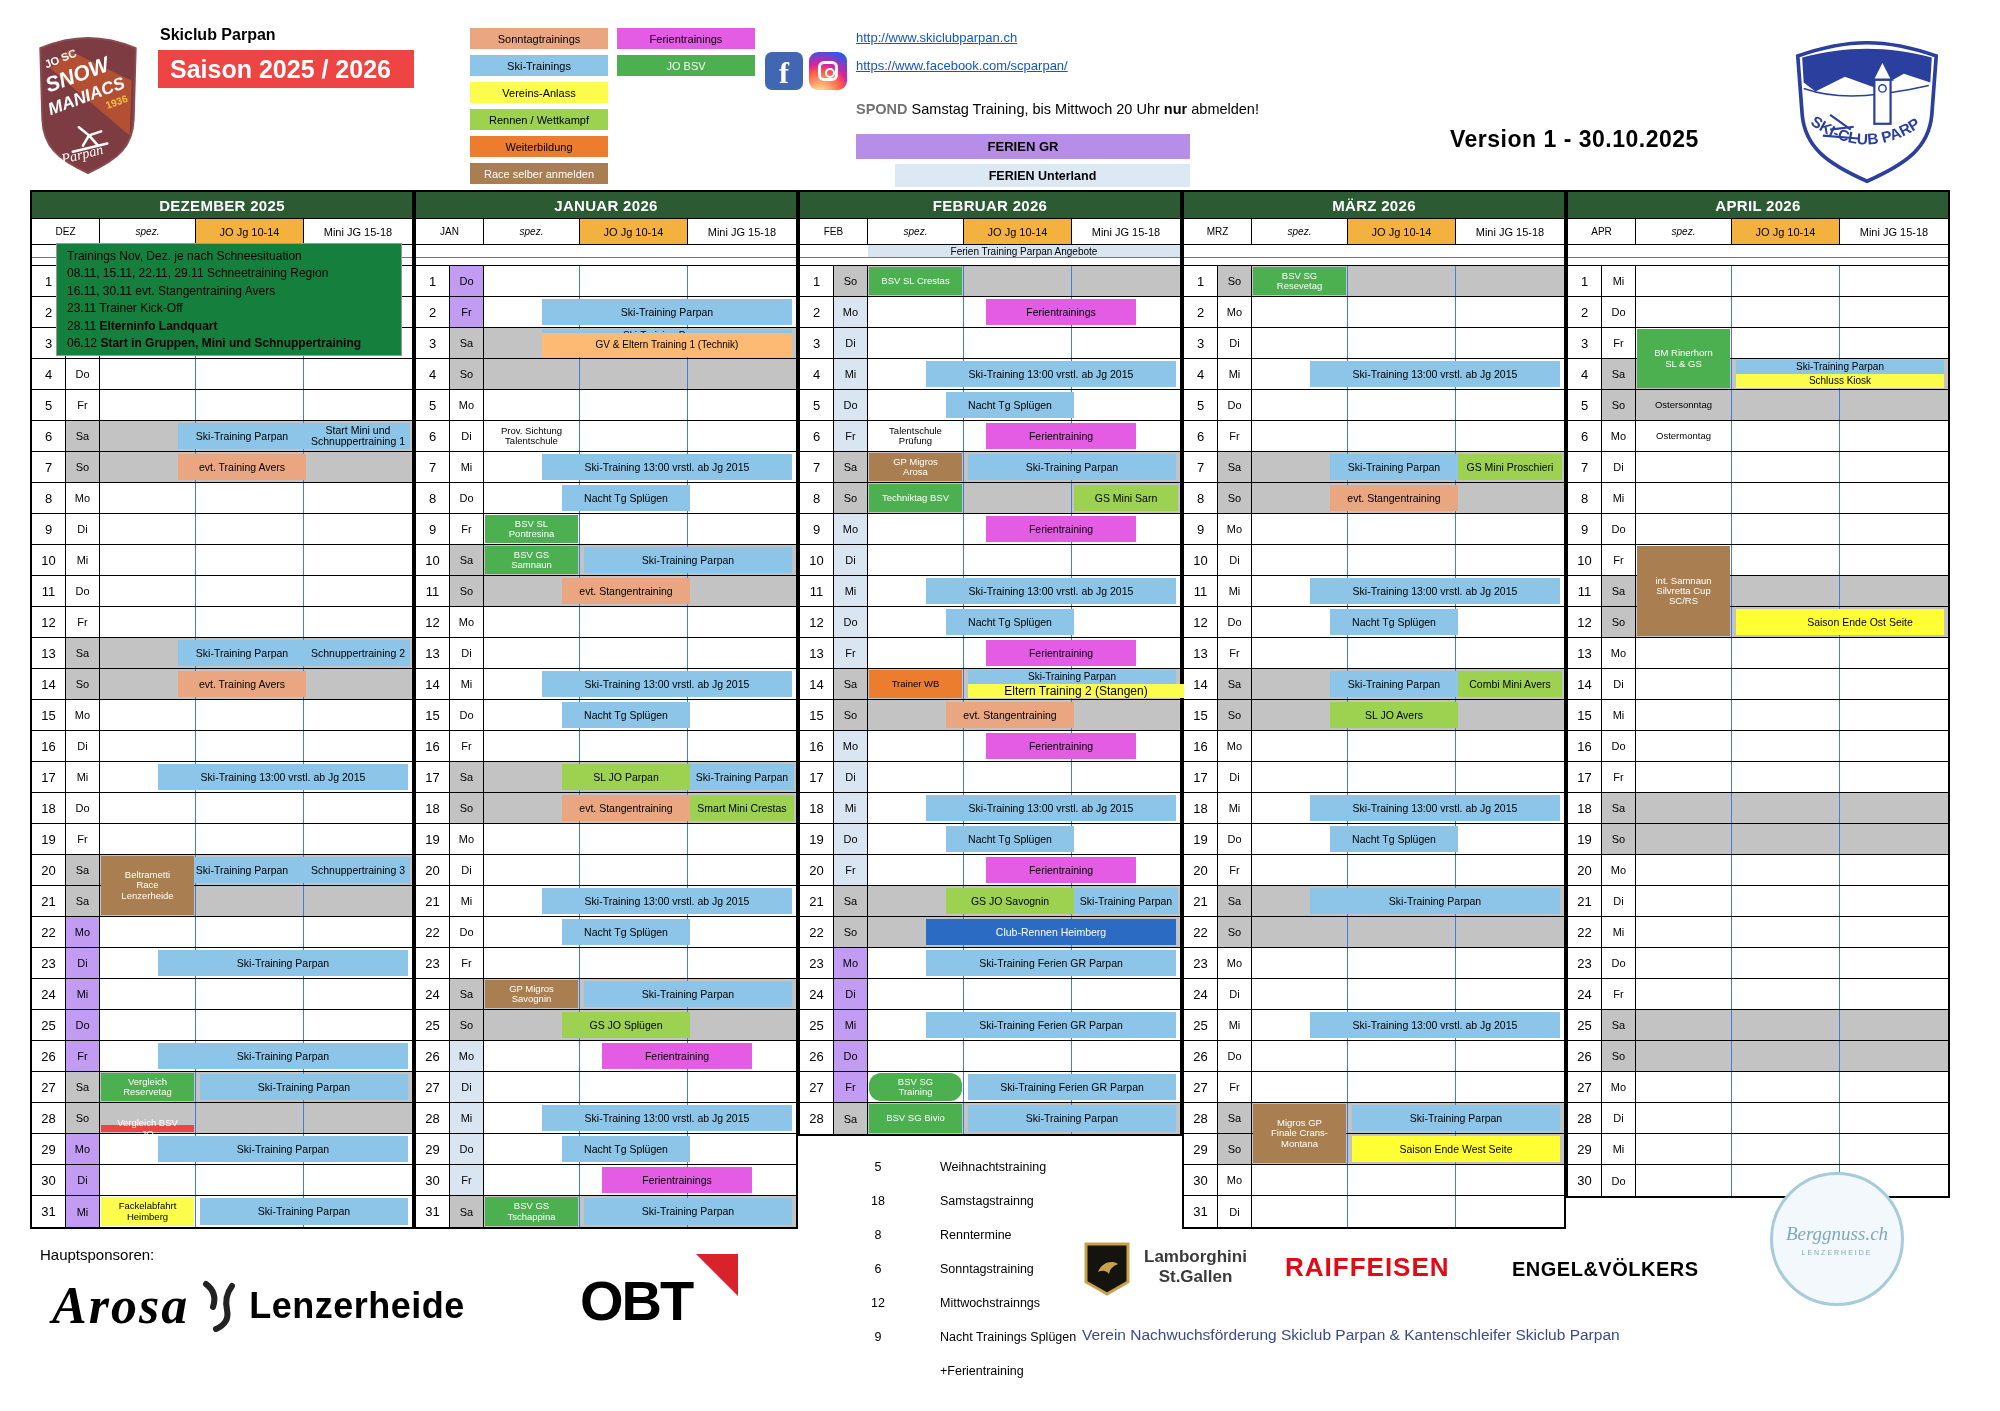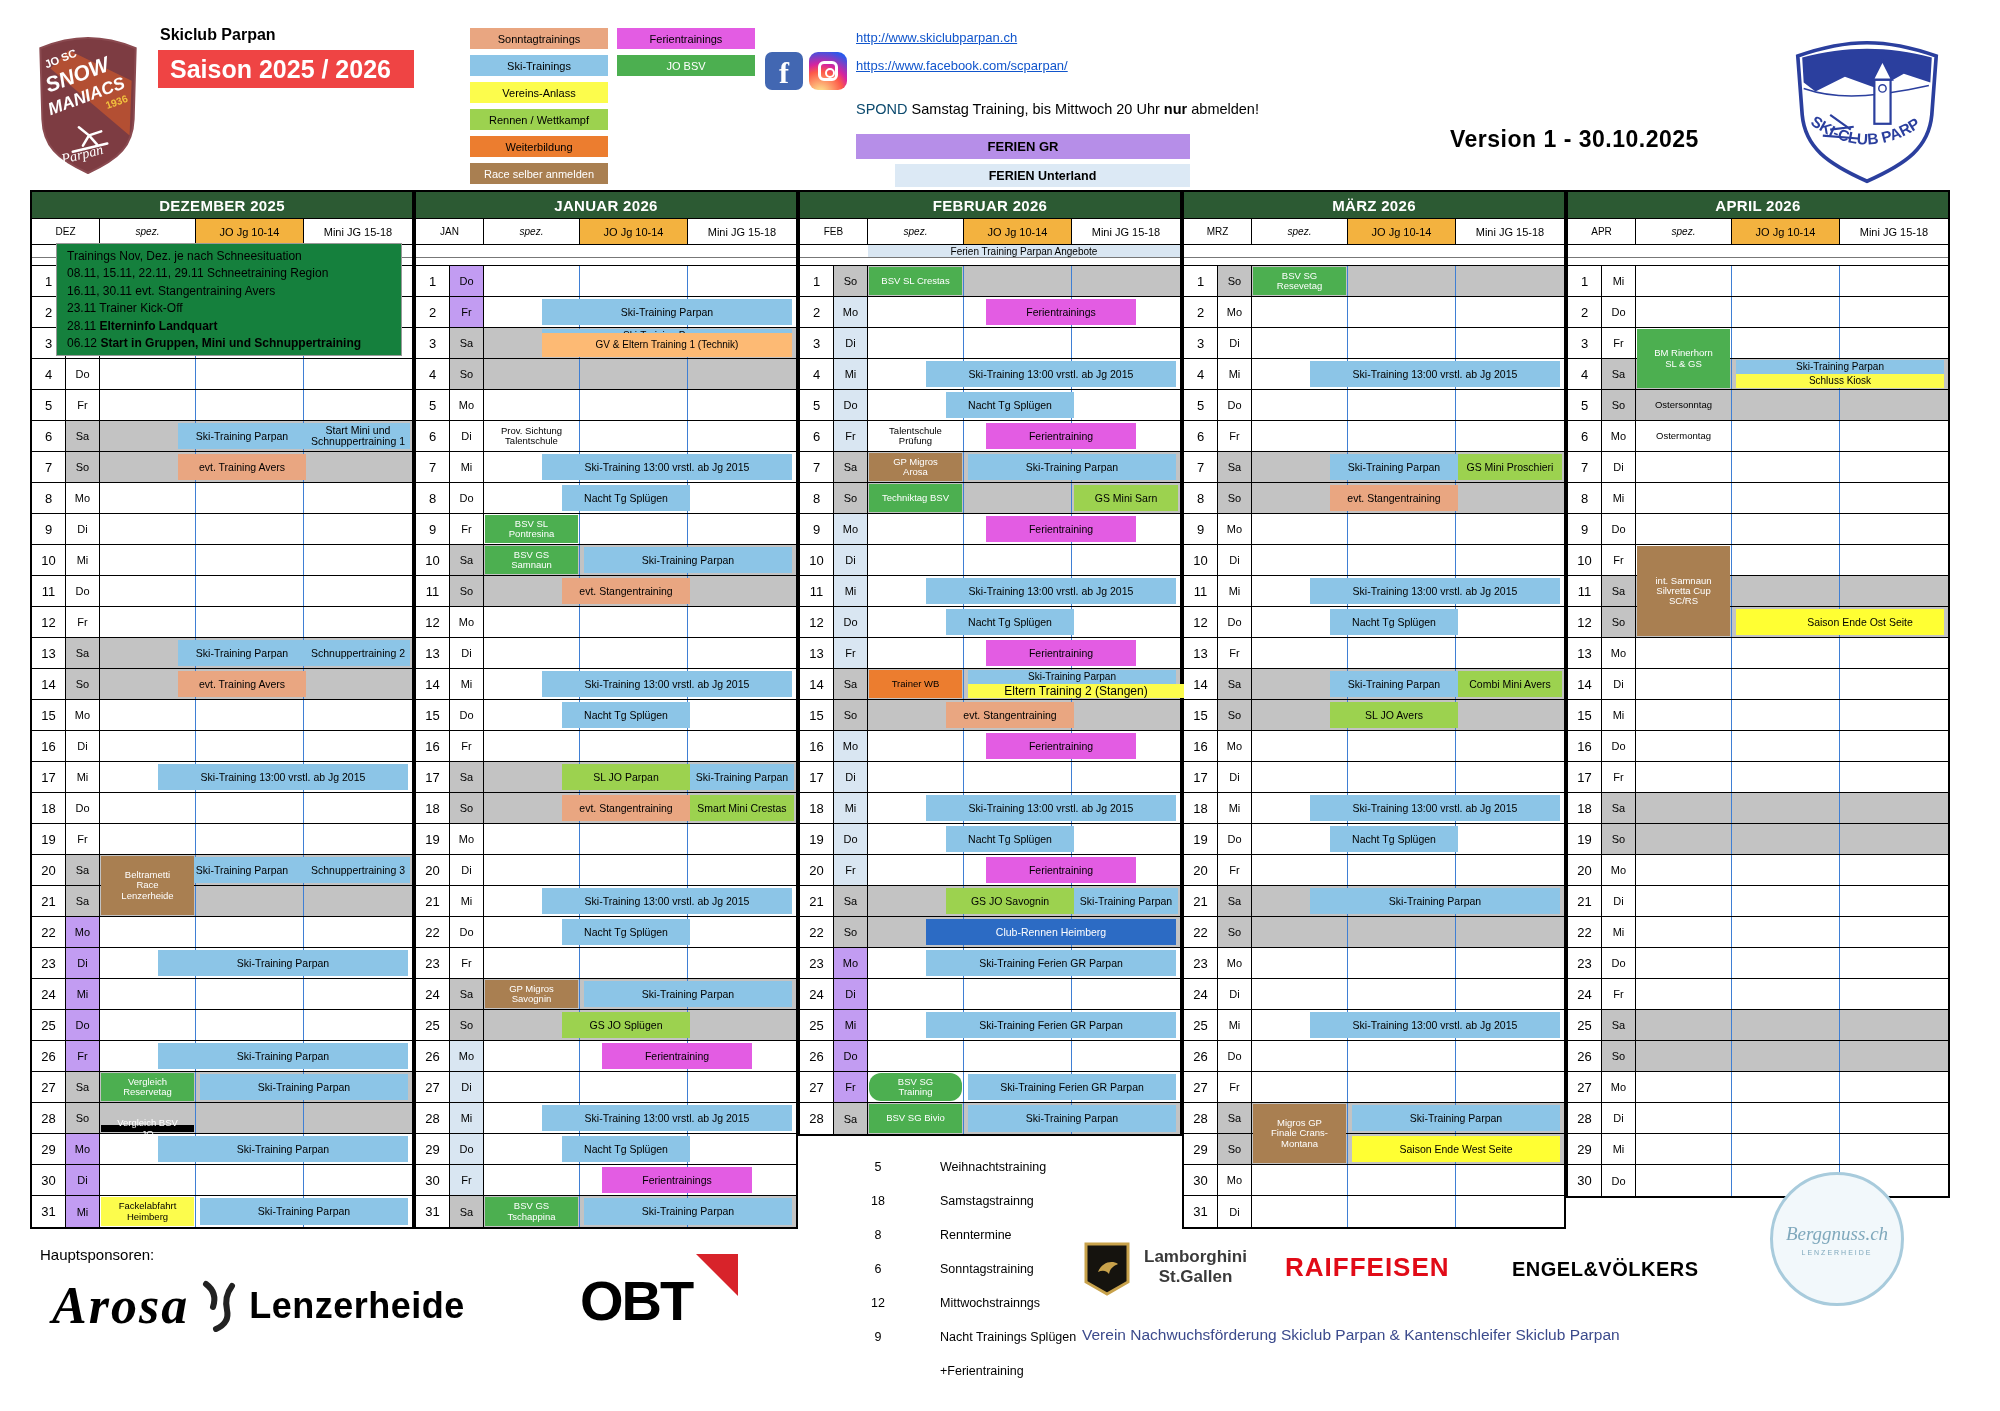--- a/index.html
+++ b/index.html
@@ -18,21 +18,21 @@
   #fb-icon{left:765px;top:52px;width:38px;height:38px;border-radius:7px;background:#4267B2;color:#fff;
     font-size:30px;font-weight:bold;display:flex;align-items:flex-end;justify-content:center;font-family:"Liberation Serif",serif}
   #ig-icon{left:809px;top:52px;width:38px;height:38px;border-radius:9px;
     background:radial-gradient(circle at 30% 110%,#fdf497 0%,#fd5949 45%,#d6249f 60%,#285AEB 90%);
     display:flex;align-items:center;justify-content:center}
   #ig-icon .lens{width:20px;height:20px;border:3px solid #fff;border-radius:6px;position:relative}
   #ig-icon .lens::after{content:"";position:absolute;left:4px;top:4px;width:6px;height:6px;border:2px solid #fff;border-radius:50%}
   .link{color:#1155CC;text-decoration:underline;font-size:13px}
   #link1{left:856px;top:30px} #link2{left:856px;top:58px}
   #spond-line{left:856px;top:101px;font-size:14.5px}
-  #spond-line .spond{color:#0c4a6e;font-weight:normal}
+  #spond-line .spond{color:#737373;font-weight:bold}
   #spond-line b{font-weight:bold}
   #ferien-gr-bar{left:856px;top:134px;width:334px;height:25px;background:#B68EE8;
     display:flex;align-items:center;justify-content:center;font-weight:bold;font-size:13px}
   #ferien-ul-bar{left:895px;top:164px;width:295px;height:23px;background:#DCE9F5;
     display:flex;align-items:center;justify-content:center;font-weight:bold;font-size:12.5px}
   #version-text{left:1450px;top:126px;font-size:23px;font-weight:bold;letter-spacing:.5px}
   
   #calendar{left:30px;top:190px;width:1920px;display:flex;align-items:flex-start}
   .month{width:384px;border:2px solid #000;background:#fff}
   .mhead{height:27px;background:#2C5A33;color:#fff;font-weight:bold;font-size:15px;
@@ -366,21 +366,21 @@
             <div class="sp-ev wt" style="background: rgb(76, 175, 80);">Vergleich Reservetag</div>
           </div>
           <div class="c-jo"></div>
           <div class="c-mi"></div>
           <div class="bar" style="left: 168px; width: 208px; background: rgb(140, 197, 231);">Ski-Training Parpan</div>
         </div>
         <div class="day-row we">
           <div class="c-num">28</div>
           <div class="c-wd">So</div>
           <div class="c-sp">
-            <div class="sp-ev wt" style="background: #000000; margin-top: 21px;">Vergleich BSV JO</div>
+            <div class="sp-ev wt" style="background: #ef4444; margin-top: 21px;">Vergleich BSV JO</div>
           </div>
           <div class="c-jo"></div>
           <div class="c-mi"></div>
         </div>
         <div class="day-row gr">
           <div class="c-num">29</div>
           <div class="c-wd">Mo</div>
           <div class="c-sp"></div>
           <div class="c-jo"></div>
           <div class="c-mi"></div>

